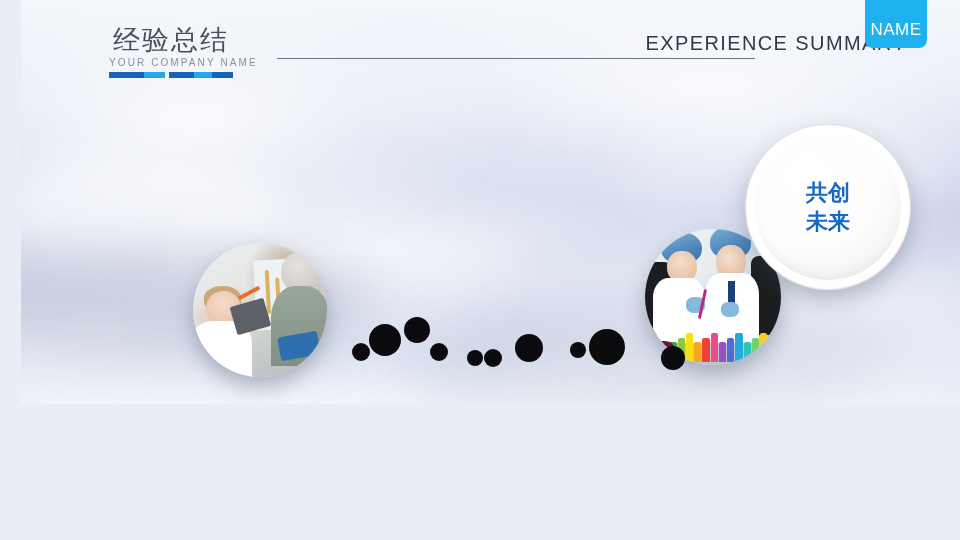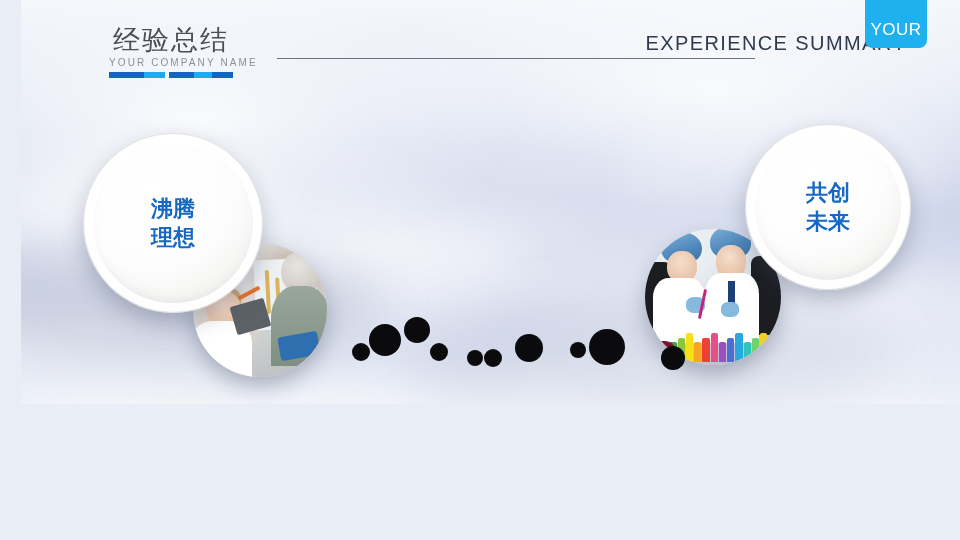--- a/index.html
+++ b/index.html
@@ -193,21 +193,21 @@
       <i class="b1"></i>
       <i class="b2"></i>
       <i class="b3"></i>
       <i class="b4"></i>
       <i class="b5"></i>
       <i class="b6"></i>
     </div>
     <div class="hrule"></div>
     <div class="head-en">EXPERIENCE SUMMARY</div>
     <div class="logo-box">
-      <span>YOUR</span>
+      <span>NAME</span>
     </div>
   </div>
 
   <div class="pcirc" id="p1">
     <div class="pinner ph1">
       <div class="board">
         <i class="s1"></i>
         <i class="s2"></i>
         <i class="s3"></i>
         <i class="s4"></i>
@@ -262,26 +262,20 @@
       <div class="dot" style="left: 383px; top: 317px; width: 26px; height: 26px;"></div>
       <div class="dot" style="left: 409px; top: 343px; width: 18px; height: 18px;"></div>
       <div class="dot" style="left: 446px; top: 350px; width: 16px; height: 16px;"></div>
       <div class="dot" style="left: 463px; top: 349px; width: 18px; height: 18px;"></div>
       <div class="dot" style="left: 494px; top: 334px; width: 28px; height: 28px;"></div>
       <div class="dot" style="left: 549px; top: 342px; width: 16px; height: 16px;"></div>
       <div class="dot" style="left: 568px; top: 329px; width: 36px; height: 36px;"></div>
       <div class="dot" style="left: 640px; top: 346px; width: 24px; height: 24px;"></div>
     </div>
 
-  <div class="circ wcirc" id="c1">
-    <div class="ctext">
-      <div>沸腾</div>
-      <div>理想</div>
-    </div>
-  </div>
 
 
 
 
   <div class="circ wcirc" id="c5">
     <div class="ctext">
       <div>共创</div>
       <div>未来</div>
     </div>
   </div>

